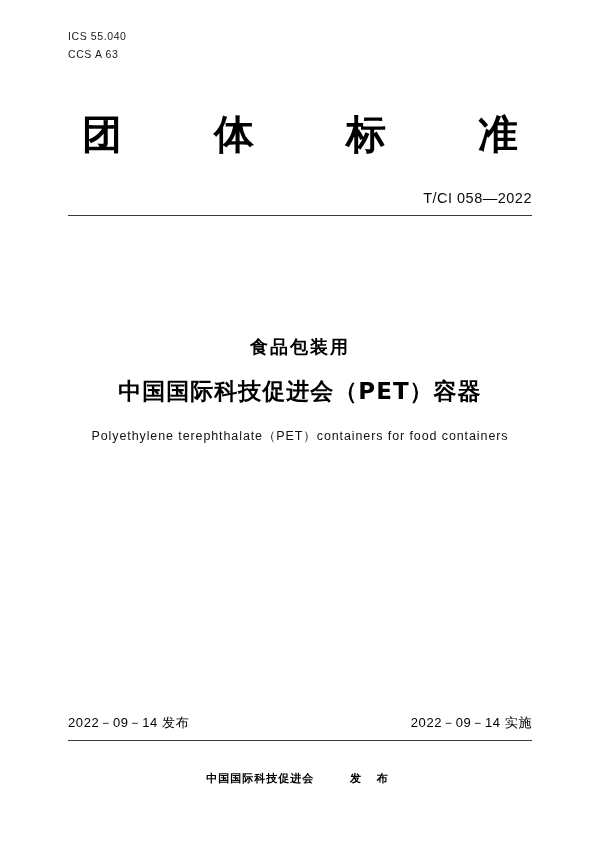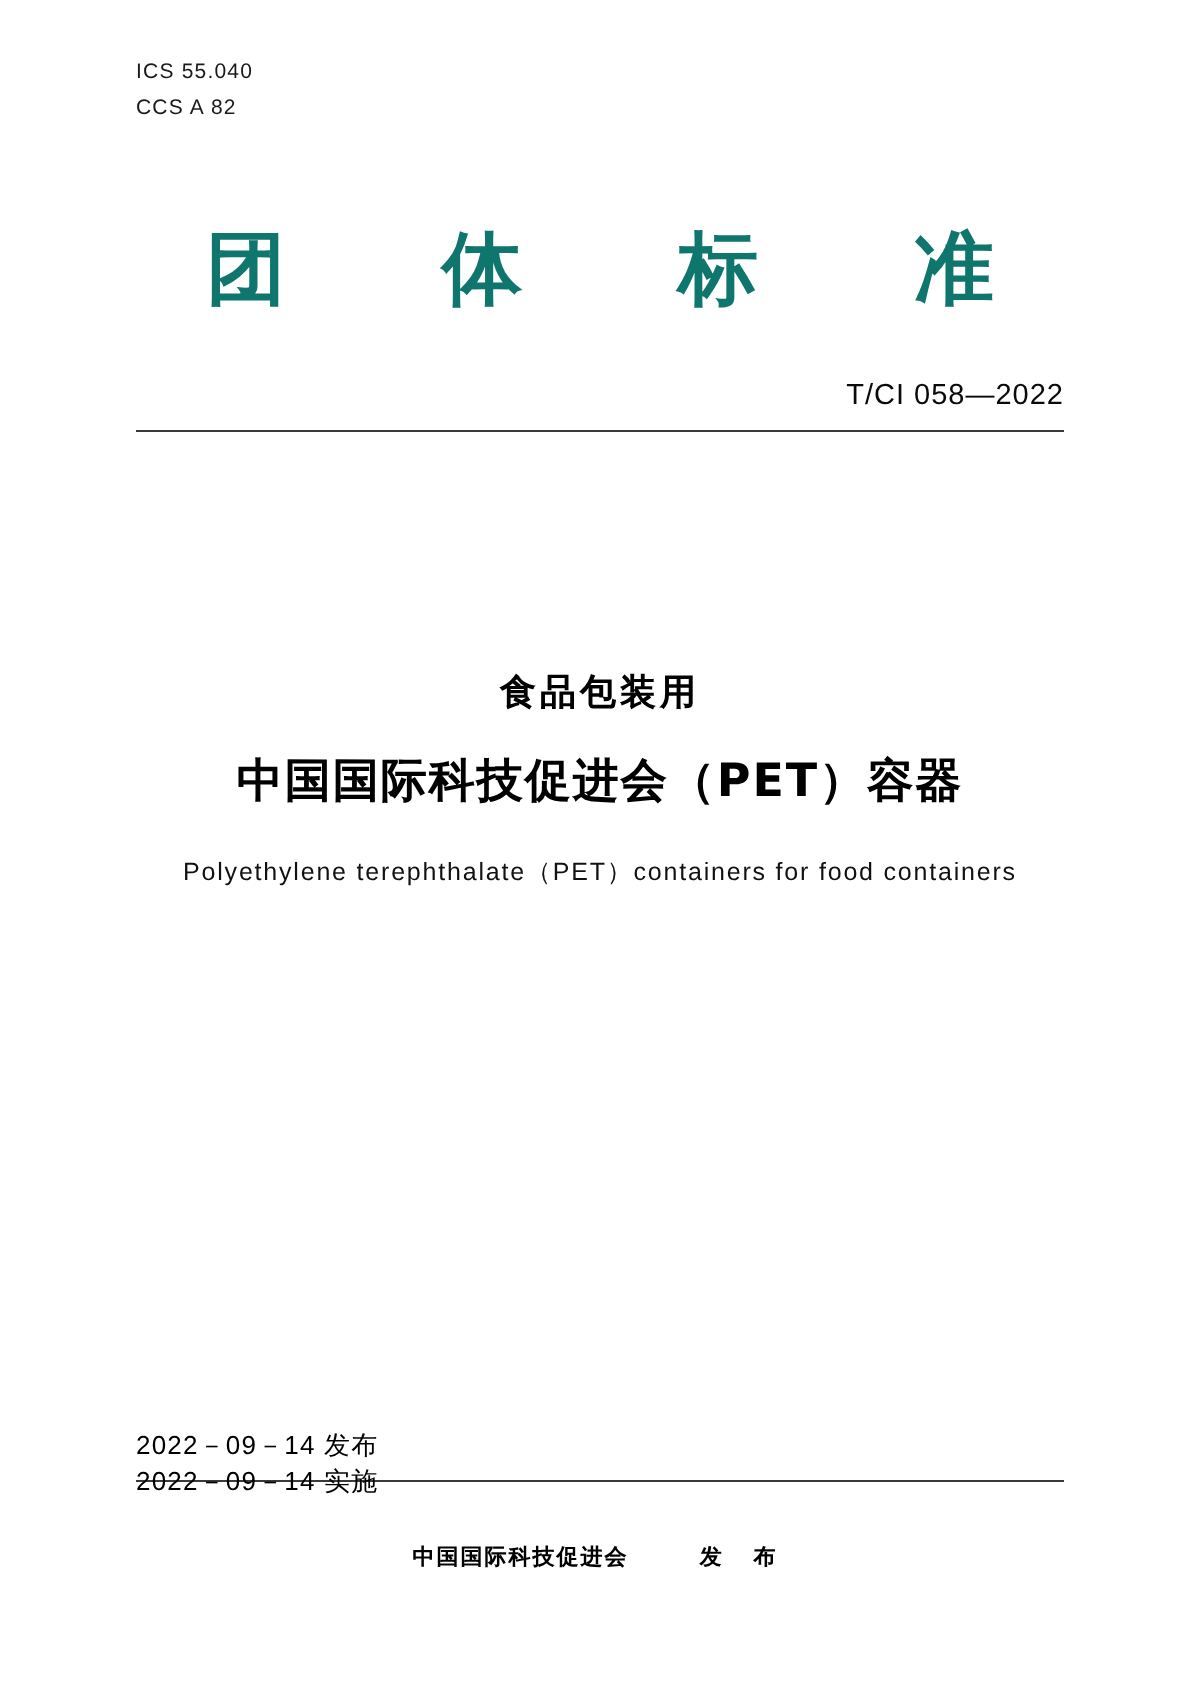--- a/index.html
+++ b/index.html
@@ -32,26 +32,26 @@
     color: #1a1a1a;
   }
 
   
   .std-title {
     position: absolute;
     left: 0;
     right: 0;
     top: 107px;
     text-align: center;
-    font-family: Liberation Serif, serif;
+    font-family: Liberation Mono, monospace;
     font-size: 40px;
     font-weight: bold;
     letter-spacing: 34px;
     text-indent: 34px;
-    color: #0f766e;
+    color: #000000;
   }
 
   
   .std-number {
     position: absolute;
     right: 68px;
     top: 190px;
     font-size: 14.5px;
     letter-spacing: 0.5px;
     color: #0a0a0a;
@@ -100,21 +100,20 @@
   
   .dates {
     position: absolute;
     left: 68px;
     right: 68px;
     top: 714px;
     display: flex;
     justify-content: space-between;
     font-size: 13px;
     letter-spacing: 0.6px;
-    flex-direction: column;
   }
 
   
   .issuer {
     position: absolute;
     left: 0;
     right: 0;
     top: 771px;
     text-align: center;
     font-family: "DejaVu Sans", sans-serif;
@@ -130,21 +129,21 @@
     letter-spacing: 6px;
   }
 </style>
 </head>
 <body>
 
 <div class="page">
 
   <div class="codes">
     <div>ICS 55.040</div>
-    <div>CCS A 82</div>
+    <div>CCS A 63</div>
   </div>
 
   <div class="std-title">团 体 标 准</div>
 
   <div class="std-number">T/CI 058—2022</div>
 
   <div class="rule rule-top"></div>
 
   <div class="doc-title">
     <div class="line1">食品包装用</div>

